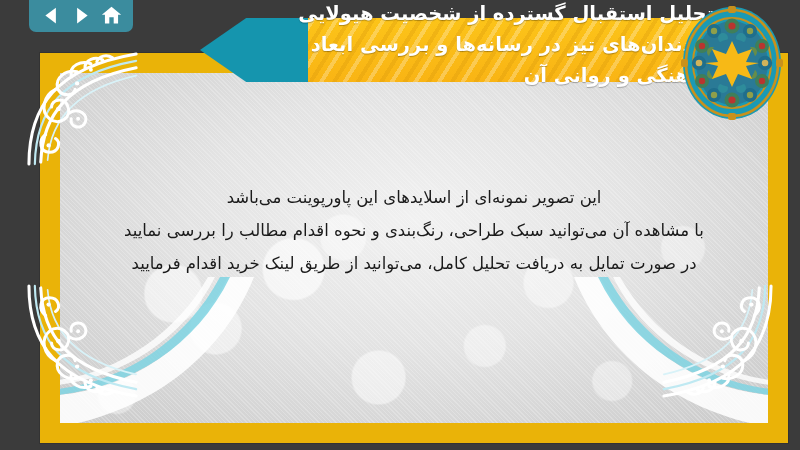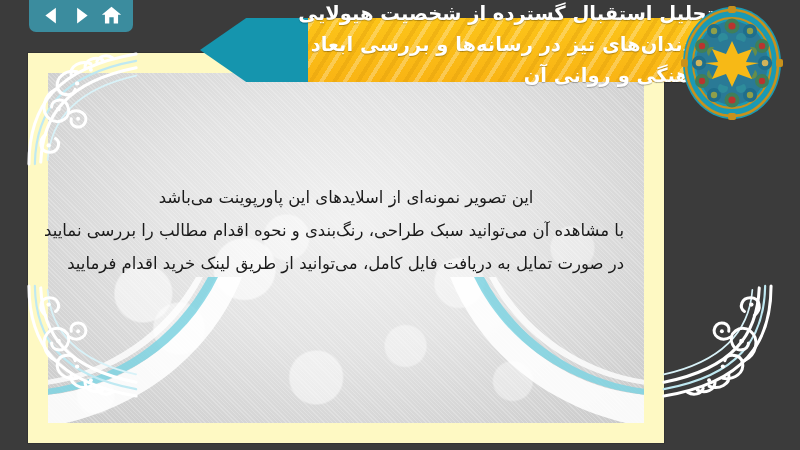--- a/index.html
+++ b/index.html
@@ -17,23 +17,23 @@
     background:#3b8c9e;
     border-radius:7px;
     display:flex; align-items:flex-end; justify-content:center;
     gap:9px; padding-bottom:6px;
     z-index:40;
   }
   #navbar .navicon{ width:21px; height:21px; display:block; cursor:pointer; }
 
   
   #slide{
-    position:absolute; left:28px; top:53px;
-    width:636px; height:390px;
-    background:#fef9c3;
+    position:absolute; left:40px; top:53px;
+    width:748px; height:390px;
+    background:#eab308;
     z-index:10;
     box-shadow:0 0 0 1px rgba(0,0,0,.12);
   }
   #slide-inner{
     position:absolute; left:20px; top:20px; right:20px; bottom:20px;
     overflow:hidden;
     background:
       radial-gradient(circle at 16% 63%, rgba(255,255,255,.55) 0 28px, rgba(255,255,255,0) 30px),
       radial-gradient(circle at 22% 73%, rgba(255,255,255,.50) 0 25px, rgba(255,255,255,0) 27px),
       radial-gradient(circle at 33% 56%, rgba(255,255,255,.62) 0 30px, rgba(255,255,255,0) 32px),
@@ -129,21 +129,21 @@
     <svg class="sweep" id="sweep-br" viewBox="0 0 250 150" preserveAspectRatio="none">
       <path d="M0,150 L0,118 C70,112 135,72 170,0 L196,0 C162,84 86,136 0,150 Z" fill="#ffffff" opacity=".88"></path>
       <path d="M0,112 C66,104 128,64 162,0 L172,0 C138,70 72,110 0,118 Z" fill="#7fd3e2" opacity=".85"></path>
       <path d="M0,103 C60,95 118,57 150,0 L157,0 C126,62 64,100 0,108 Z" fill="#ffffff" opacity=".8"></path>
     </svg>
   </div>
 
   <div id="body-copy">
     <div>این تصویر نمونه‌ای از اسلایدهای این پاورپوینت می‌باشد</div>
     <div>با مشاهده آن می‌توانید سبک طراحی، رنگ‌بندی و نحوه اقدام مطالب را بررسی نمایید</div>
-    <div>در صورت تمایل به دریافت فایل کامل، می‌توانید از طریق لینک خرید اقدام فرمایید</div>
+    <div>در صورت تمایل به دریافت تحلیل کامل، می‌توانید از طریق لینک خرید اقدام فرمایید</div>
   </div>
 </div>
 
 <svg class="corner" id="corner-tl" viewBox="0 0 120 120">
   <g fill="none" stroke="#ffffff" stroke-width="3.1" stroke-linecap="round">
     <path d="M3,116 C3,58 30,18 112,4"></path>
     <path d="M9,116 C10,62 36,25 112,11" stroke="#bfe9f2" stroke-width="2.2"></path>
     <path d="M15,114 C17,66 42,32 112,18"></path>
     <path d="M22,112 C25,72 50,40 112,26" stroke="#d8f2f8" stroke-width="1.7"></path>
     <path d="M30,40 C18,46 14,62 24,70 C34,78 48,68 42,56 C38,48 26,50 26,58"></path>

